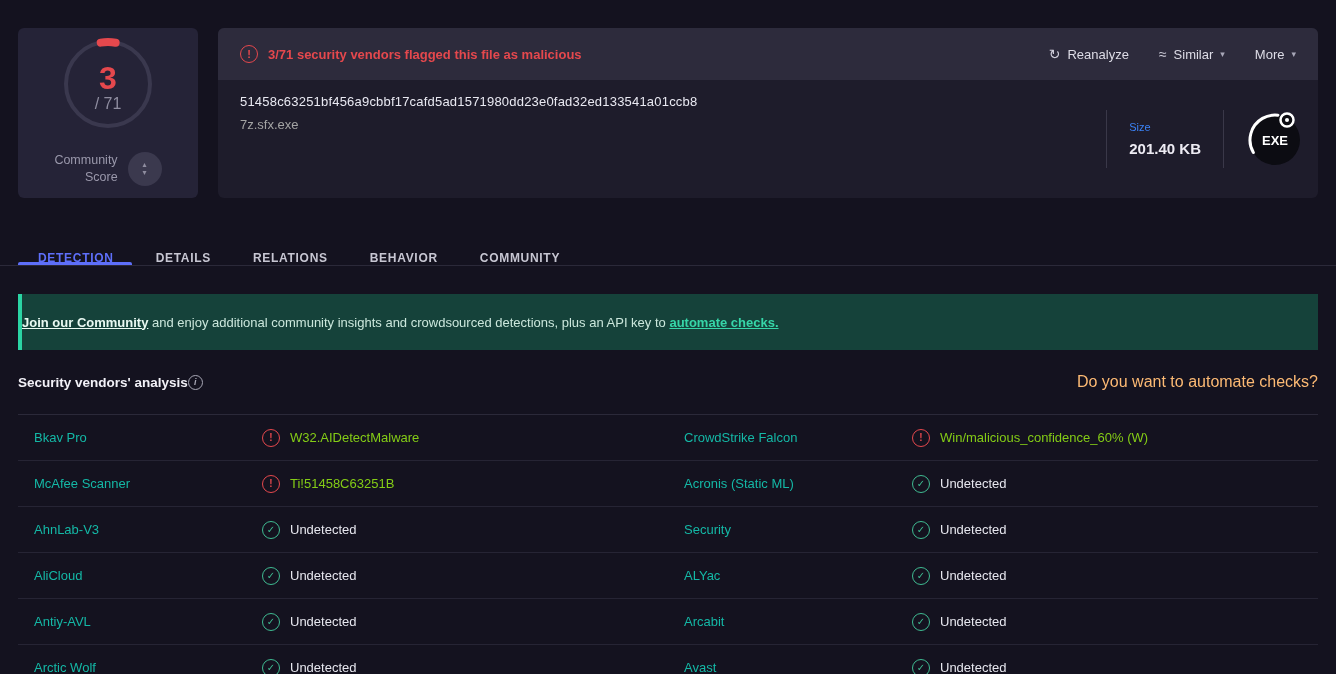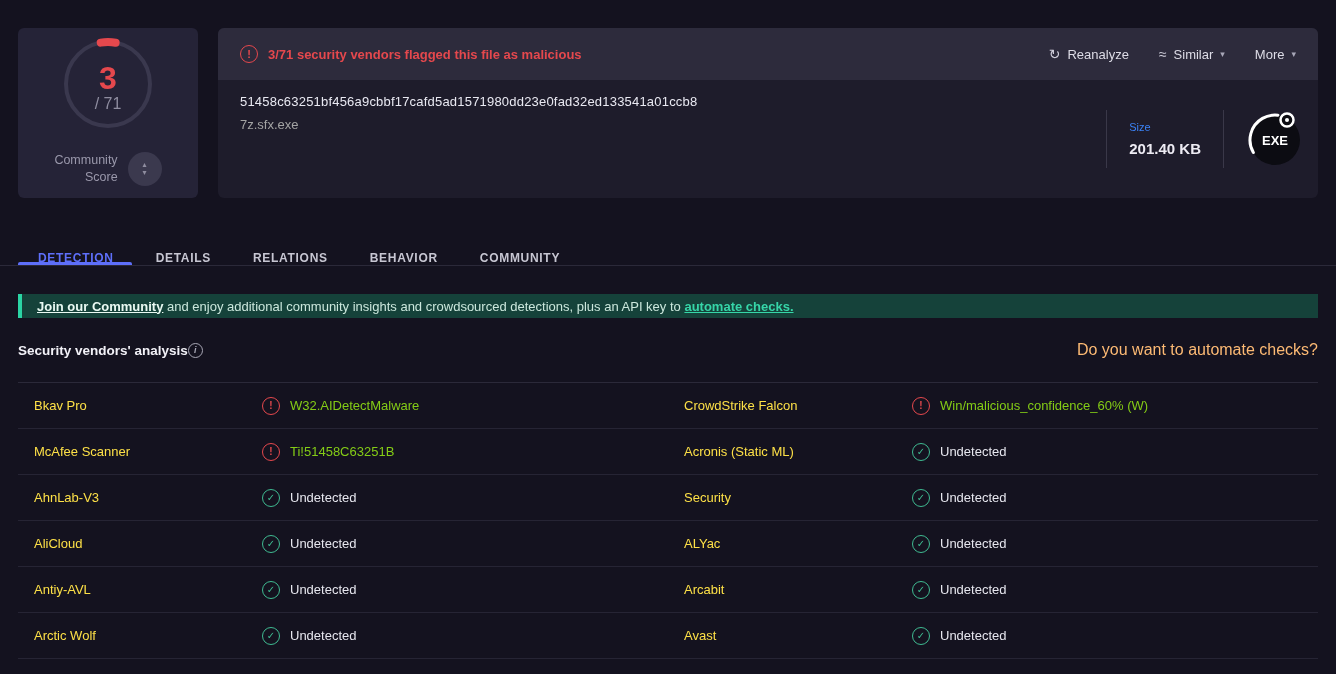--- a/index.html
+++ b/index.html
@@ -41,34 +41,34 @@
   .meta-block .meta-value { color:#edebf3; font-weight:bold; font-size:15px; margin-top:7px; }
   .filetype-wrap { width:58px; height:58px; }
 
   
   .tabs { display:flex; align-items:flex-end; padding-left:38px; height:54px; border-bottom:1px solid #2b2939; gap:42px; }
   .tab { position:relative; font-size:12px; font-weight:bold; letter-spacing:0.7px; color:#c7c6d2; cursor:pointer; }
   .tab.active { color:#5e6ffa; }
   .tab.active::after { content:""; position:absolute; left:-20px; right:-18px; bottom:0; height:3px; background:#5e6ffa; border-radius:2px 2px 0 0; }
 
   
-  .join-banner { margin:28px 18px 0; height:24px; background:#15423a; border-left:4px solid #2bd4a4; display:flex; align-items:center; padding-left:15px; font-size:13px; color:#cbe7dc; }
+  .join-banner { margin:28px 18px 0; height:56px; background:#15423a; border-left:4px solid #2bd4a4; display:flex; align-items:center; font-size:13px; color:#cbe7dc; }
   .join-banner a { cursor:pointer; }
   .link-join { color:#eafaf3; font-weight:bold; text-decoration:underline; }
   .link-automate { color:#36d6a8; font-weight:bold; text-decoration:underline; }
 
   
   .analysis-head { margin:22px 18px 0; display:flex; align-items:center; justify-content:space-between; height:20px; }
   .analysis-title { display:flex; align-items:center; gap:0; color:#f2f1f7; font-weight:bold; font-size:13.5px; }
   .info-icon { width:15px; height:15px; border:1.3px solid #a8a7b5; border-radius:50%; color:#a8a7b5; display:inline-flex; align-items:center; justify-content:center; font-size:9px; font-style:italic; cursor:pointer; }
   .automate-prompt { color:#fdba74; font-size:16px; cursor:pointer; }
 
   .vendor-grid { margin:22px 18px 0; border-top:1px solid #2b2939; display:grid; grid-template-columns:1fr 1fr; }
   .vendor-cell { display:flex; align-items:center; height:46px; border-bottom:1px solid #262434; padding-left:16px; }
-  .vendor-name { width:228px; flex-shrink:0; color:#fde047; font-size:13px; }
+  .vendor-name { width:228px; flex-shrink:0; color:#14b8a6; font-size:13px; }
   .result { display:flex; align-items:center; gap:10px; min-width:0; }
   .status-icon { width:18px; height:18px; border:1.5px solid; border-radius:50%; display:inline-flex; align-items:center; justify-content:center; font-size:10px; font-weight:bold; flex-shrink:0; }
   .vendor-cell.malicious .status-icon { border-color:#e5484d; color:#e5484d; }
   .vendor-cell.malicious .result-text { color:#84cc16; }
   .vendor-cell.undetected .status-icon { border-color:#3fba91; color:#3fba91; }
   .vendor-cell.undetected .result-text { color:#e6e6ee; }
   .result-text { font-size:13px; white-space:nowrap; }
 </style>
 </head>
 <body>

